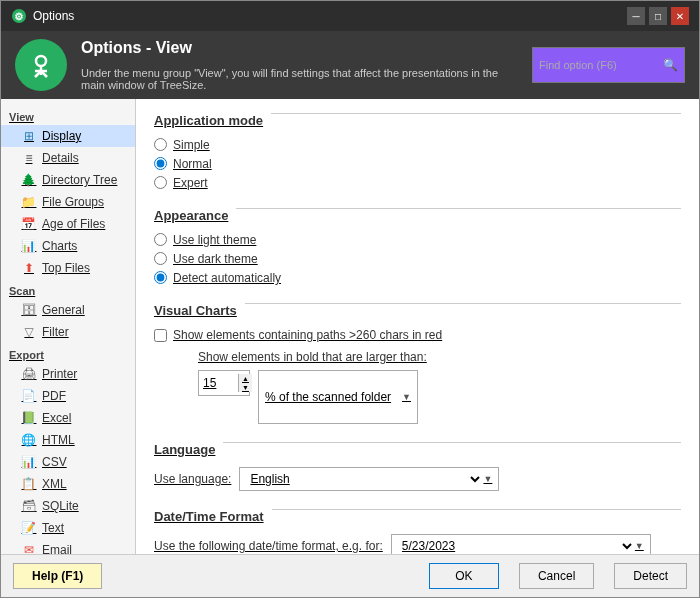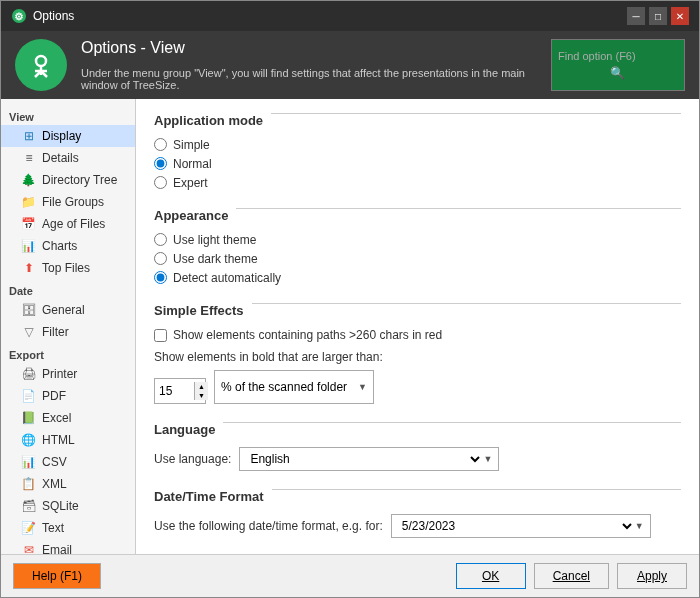--- a/index.html
+++ b/index.html
@@ -77,50 +77,50 @@
     .header-logo svg {
       width: 32px;
       height: 32px;
     }
     .header-text {
       flex: 1;
       color: #fff;
     }
     .header-text h2 {
       font-size: 16px;
-      font-weight: normal;
+      font-weight: bold;
       margin-bottom: 10px;
     }
     .header-text p {
       font-size: 11px;
       color: #ccc;
     }
     .header-search {
       display: flex;
       align-items: center;
-      background: #15803d;
+      background: #8b5cf6;
       border: 1px solid #777;
       padding: 10px 6px;
       gap: 4px;
-      flex-direction: column;
     }
     .header-search input {
       background: transparent;
       border: none;
       color: #ddd;
       font-size: 11px;
       outline: none;
       width: 120px;
     }
     .header-search input::placeholder { color: #aaa; }
 
     .main-content {
       display: flex;
       flex: 1;
       overflow: hidden;
+      text-decoration: underline;
     }
 
     .sidebar {
       width: 135px;
       background: #f5f5f5;
       border-right: 1px solid #ccc;
       overflow-y: auto;
       flex-shrink: 0;
       padding: 6px 0;
     }
@@ -218,25 +218,26 @@
       font-size: 12px;
       color: #333;
     }
     .checkbox-option input[type="checkbox"] {
       margin: 0;
       accent-color: #0078d4;
     }
 
     .bold-row {
       display: flex;
-      align-items: flex-end;
+      align-items: flex-start;
       gap: 8px;
       margin-top: 8px;
       font-size: 12px;
       color: #333;
+      margin-left: 44px;
     }
     .number-input {
       width: 52px;
       border: 1px solid #aaa;
       padding: 3px 4px;
       font-size: 12px;
       display: flex;
       align-items: center;
       background: #fff;
       position: relative;
@@ -255,21 +256,21 @@
     .spin-btn {
       font-size: 7px;
       padding: 1px 3px;
       cursor: pointer;
       background: #f0f0f0;
       border: none;
       line-height: 1;
     }
     .dropdown {
       border: 1px solid #aaa;
-      padding: 9px 6px;
+      padding: 19px 6px;
       background: #fff;
       font-size: 12px;
       cursor: pointer;
       display: flex;
       align-items: center;
       justify-content: space-between;
       gap: 4px;
       min-width: 160px;
     }
     .dropdown select {
@@ -314,38 +315,38 @@
       align-items: center;
       justify-content: space-between;
       padding: 8px 12px;
       border-top: 1px solid #ccc;
       background: #f0f0f0;
       flex-shrink: 0;
     }
     .footer-left {}
     .footer-right {
       display: flex;
-      gap: 8px;
-      text-decoration: underline;
+      gap: 20px;
     }
     .btn {
       padding: 5px 18px;
       font-size: 12px;
       cursor: pointer;
       border: 1px solid #aaa;
       background: #f0f0f0;
       min-width: 70px;
     }
     .btn-primary {
       background: #f0f0f0;
       border-color: #0078d4;
       color: #000;
     }
     .btn-help {
-      background: #f97316;
+      background: #fef9c3;
+      font-weight: bold;
     }
   </style>
 </head>
 <body>
 
 <div class="window">
 
   <div class="title-bar">
     <div class="title-bar-left">
       <svg class="title-bar-icon" viewBox="0 0 16 16" fill="none">
@@ -408,21 +409,21 @@
       </div>
       <div class="sidebar-item">
         <span class="sidebar-icon icon-charts">📊</span>
         <span>Charts</span>
       </div>
       <div class="sidebar-item">
         <span class="sidebar-icon icon-topfiles">⬆</span>
         <span>Top Files</span>
       </div>
 
-      <div class="sidebar-section-label">Date</div>
+      <div class="sidebar-section-label">Scan</div>
       <div class="sidebar-item">
         <span class="sidebar-icon icon-general">🗄</span>
         <span>General</span>
       </div>
       <div class="sidebar-item">
         <span class="sidebar-icon icon-filter">▽</span>
         <span>Filter</span>
       </div>
 
       <div class="sidebar-section-label">Export</div>
@@ -498,21 +499,21 @@
           <label for="theme-dark">Use dark theme</label>
         </div>
         <div class="radio-option">
           <input type="radio" name="theme" id="theme-detect" checked="" style="">
           <label for="theme-detect">Detect automatically</label>
         </div>
       </div>
 
       <div class="option-group">
         <div class="section-header">
-          <span>Simple Effects</span>
+          <span>Visual Charts</span>
         </div>
         <div class="checkbox-option">
           <input type="checkbox" id="cb-paths" style="">
           <label for="cb-paths">Show elements containing paths &gt;260 chars in red</label>
         </div>
         <div class="bold-row">
           <span>Show elements in bold that are larger than:</span>
         </div>
         <div class="bold-row" style="margin-top:6px;">
           <div class="number-input">
@@ -566,16 +567,16 @@
     </div>
   </div>
 
   <div class="footer">
     <div class="footer-left">
       <button class="btn btn-help">Help (F1)</button>
     </div>
     <div class="footer-right">
       <button class="btn btn-primary">OK</button>
       <button class="btn">Cancel</button>
-      <button class="btn">Apply</button>
+      <button class="btn">Detect</button>
     </div>
   </div>
 </div>
 
 </body></html>

